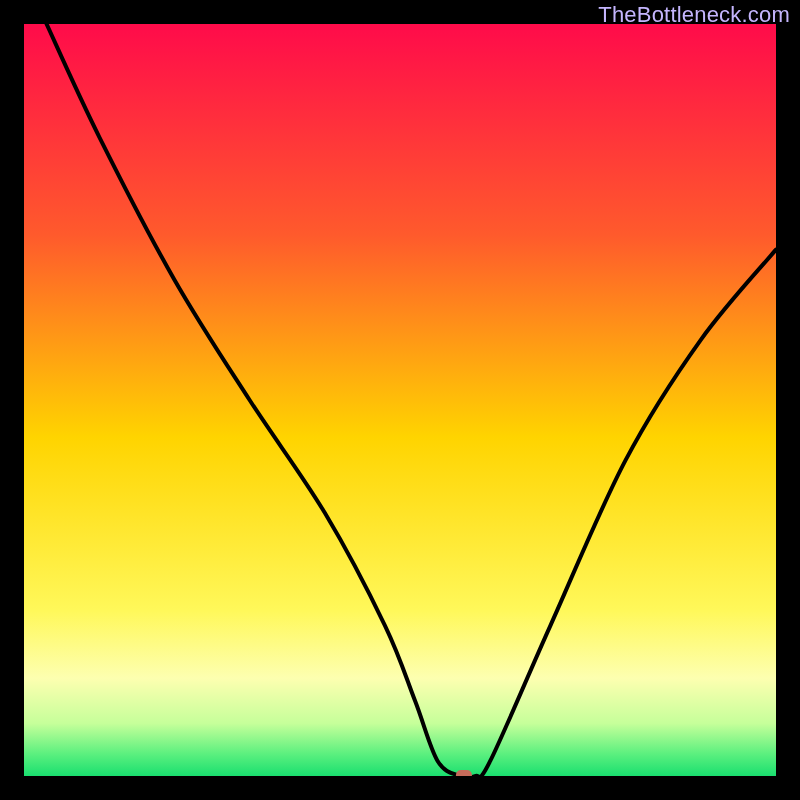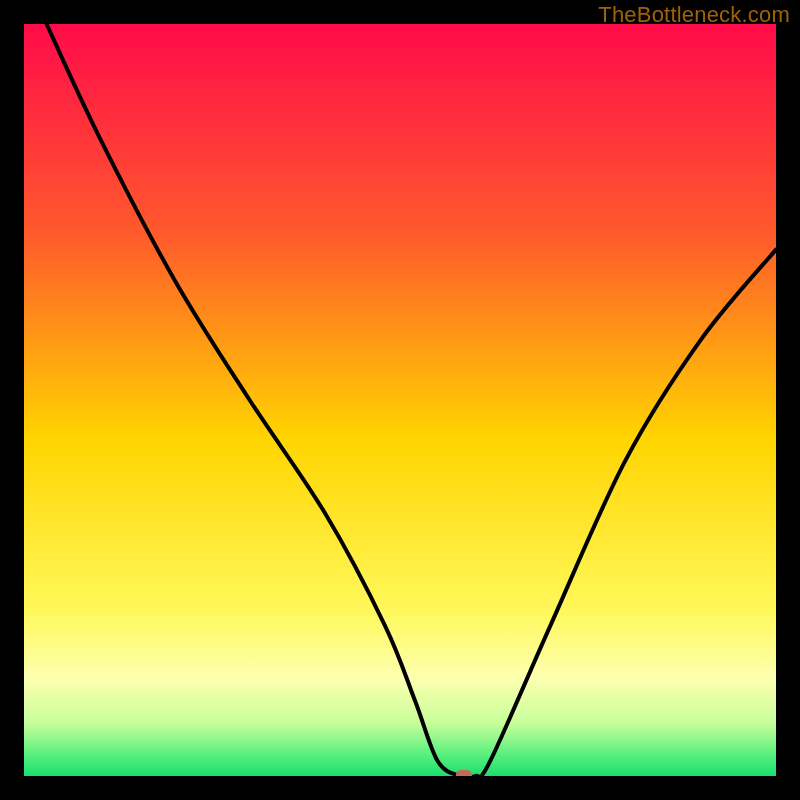--- a/index.html
+++ b/index.html
@@ -14,21 +14,21 @@
   .frame {
     position: relative;
     width: 800px;
     height: 800px;
     background: #000;
   }
   .watermark {
     position: absolute;
     top: 2px;
     right: 10px;
-    color: #a16207;
+    color: #c4b5fd;
     font-size: 22px;
     font-weight: 500;
     letter-spacing: 0.2px;
     z-index: 10;
   }
   .plot {
     position: absolute;
     left: 24px;
     top: 24px;
     width: 752px;

